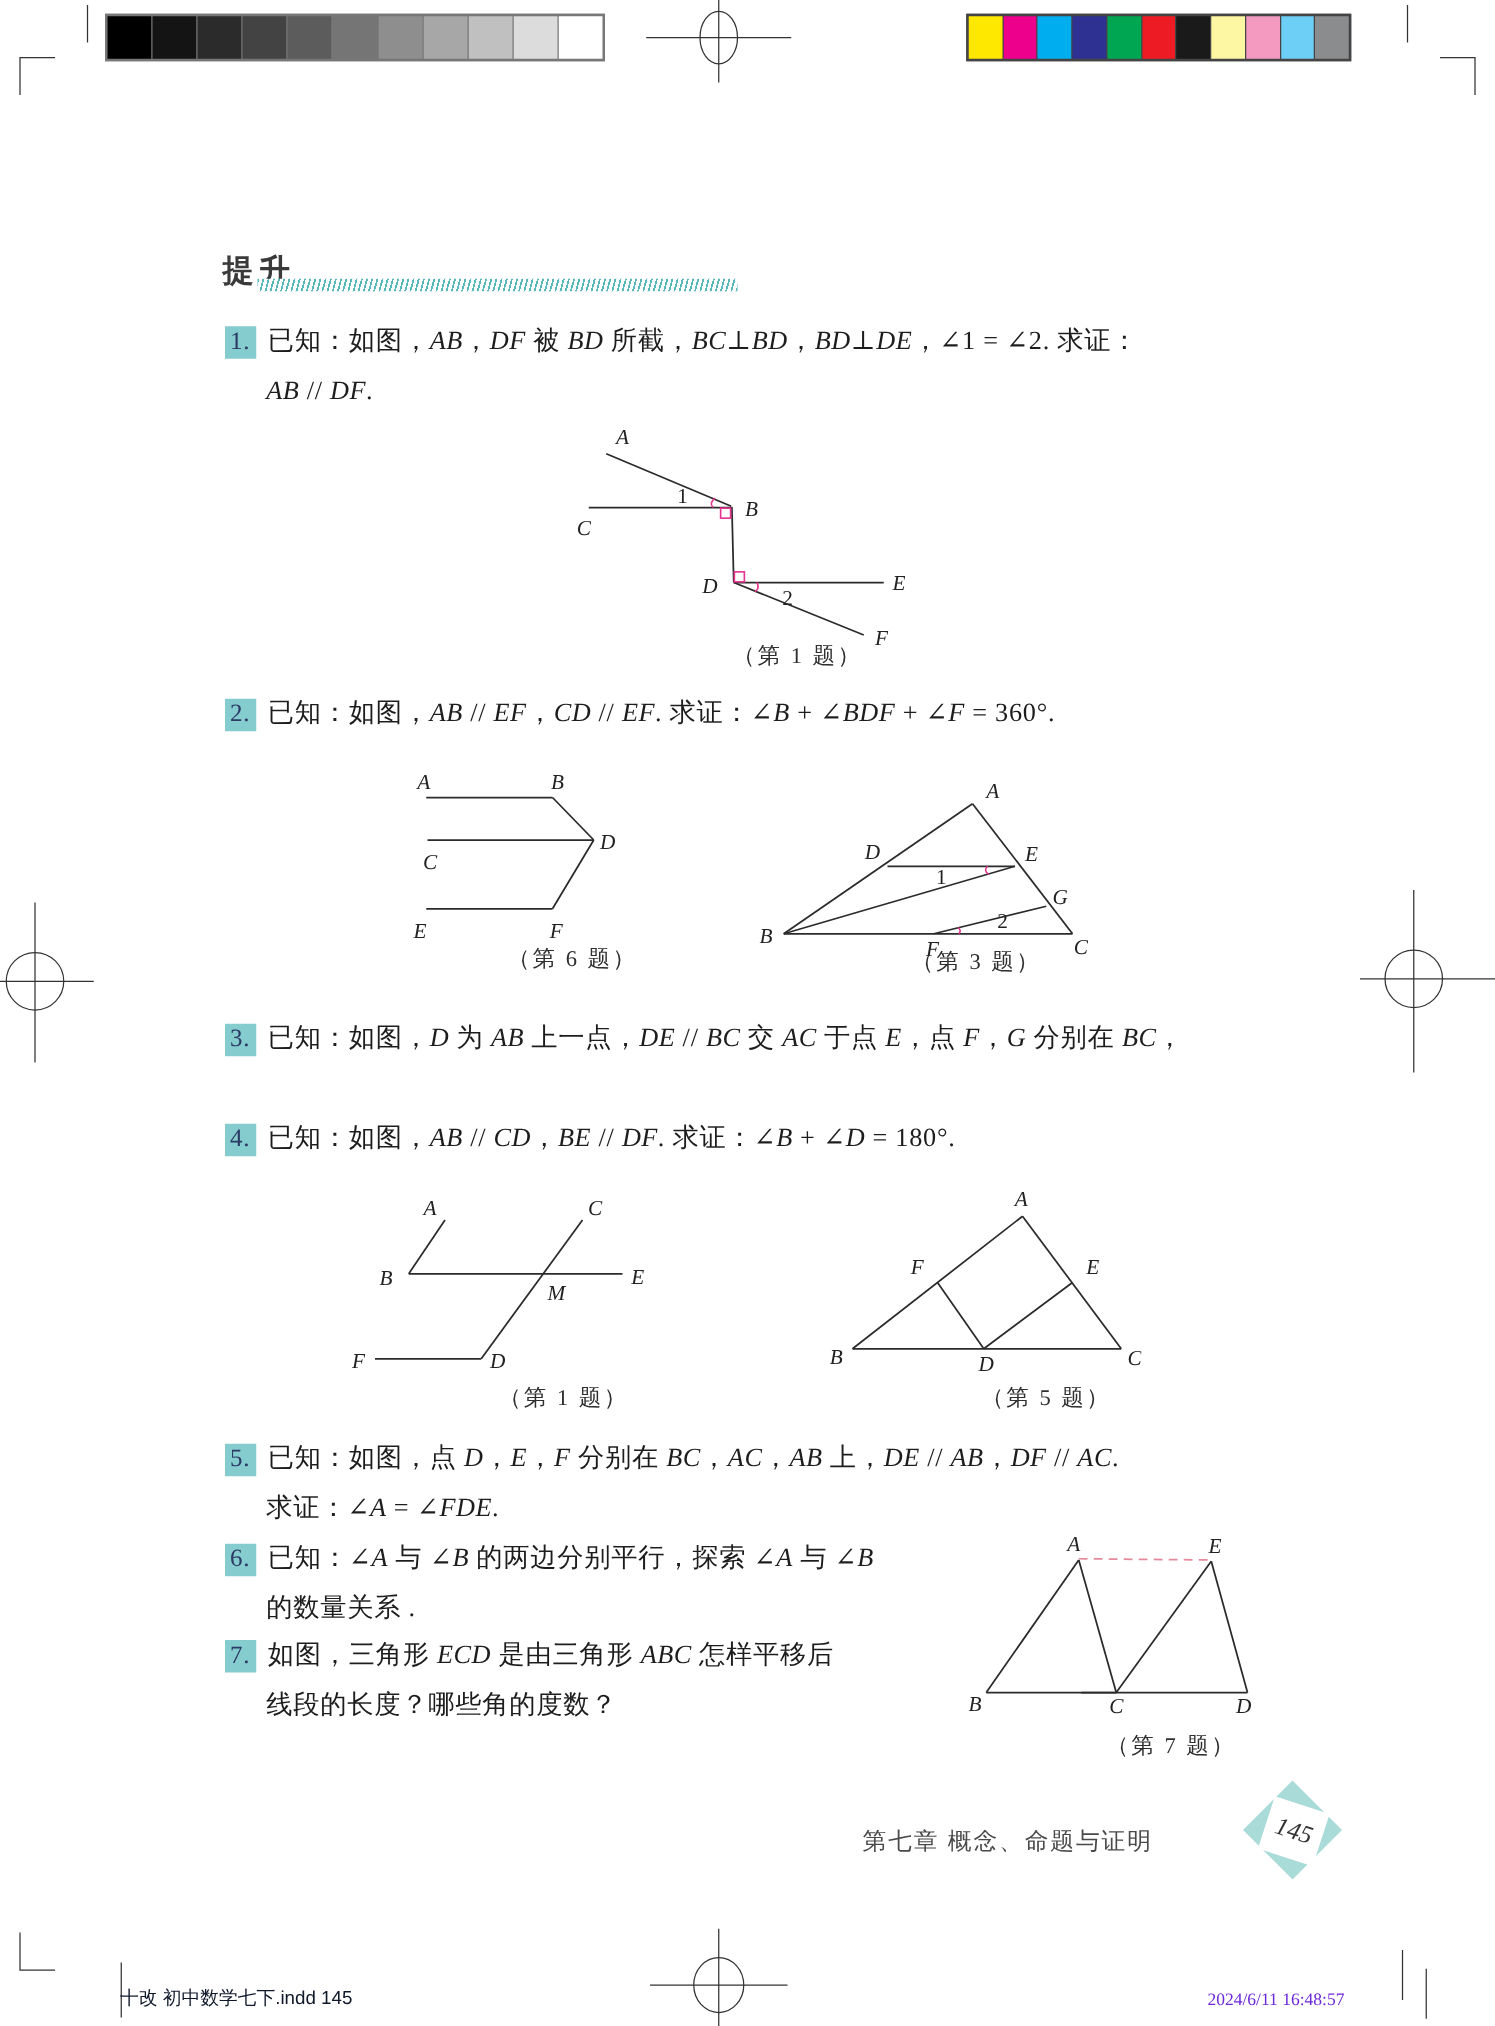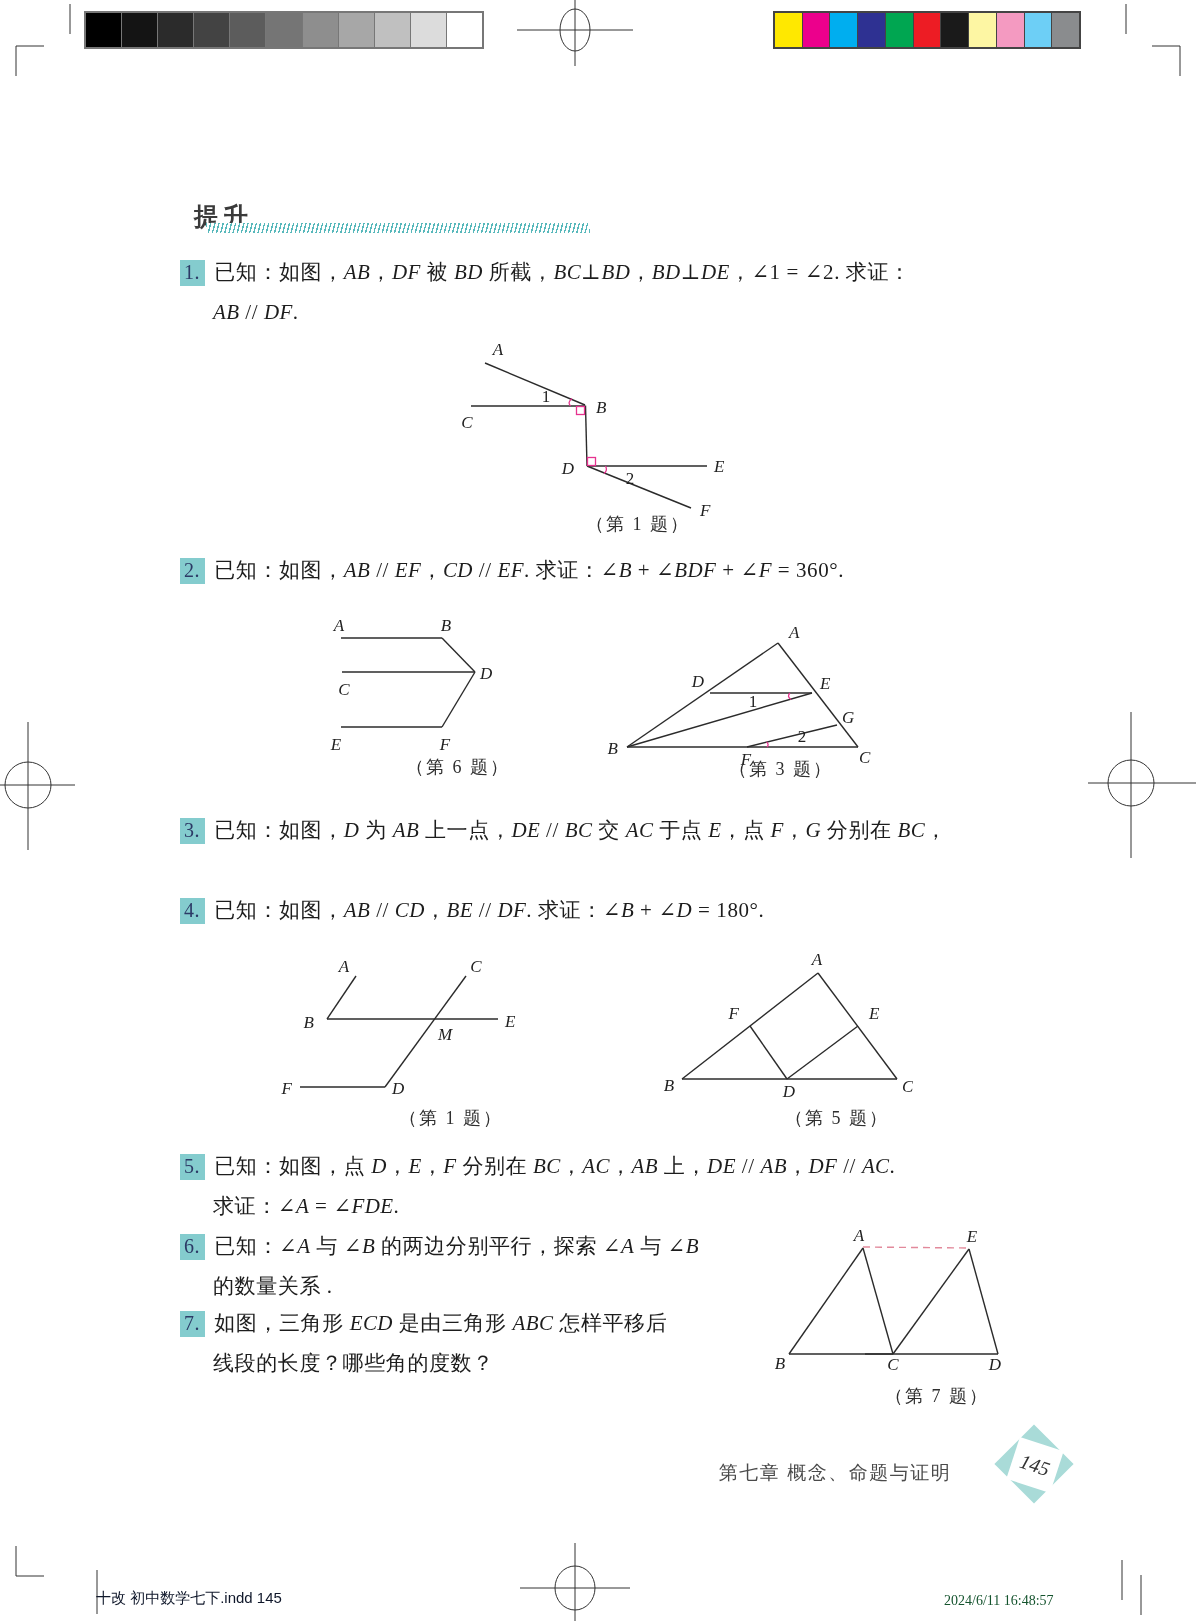--- a/index.html
+++ b/index.html
@@ -5,51 +5,51 @@
   html,body{margin:0;padding:0;background:#e9e9e9;}
   .page{position:relative;width:1196px;height:1621px;background:#ffffff;overflow:hidden;
         font-family:"Liberation Serif","DejaVu Serif",serif;color:var(--ink,#1d1d1d);}
   
   .marks-svg{position:absolute;left:0;top:0;pointer-events:none;}
   .bar{position:absolute;display:flex;border:2px solid #777;background:#777;gap:1px;}
   .bar-gray{left:84px;top:11px;width:396px;height:34px;}
   .bar-color{left:773px;top:11px;width:304px;height:34px;border-color:#444;background:#444;}
   .bar-cell{flex:1 1 0;}
   
-  .sec-title{position:absolute;left:194px;top:200px;font-family:"Liberation Sans","DejaVu Sans",sans-serif;
+  .sec-title{position:absolute;left:178px;top:200px;font-family:"Liberation Sans","DejaVu Sans",sans-serif;
              font-weight:bold;font-size:25px;letter-spacing:4px;color:#3a3a3a;}
   .sec-stripe{position:absolute;left:206px;top:223px;width:384px;height:10px;
               background:repeating-linear-gradient(105deg,var(--stripe-teal,#57b8bb) 0 1.4px,#ffffff 1.4px 4px);}
   
   .problem{position:absolute;left:180px;}
   .pline{height:40px;line-height:40px;font-size:21px;white-space:nowrap;letter-spacing:0.6px;}
   .pline .ptext{vertical-align:baseline;}
   .pline.cont{padding-left:33px;}
   .badge{display:inline-block;background:var(--badge-teal,#84ccce);color:#2c3a66;
          font-size:20px;padding:0 5px 2px 4px;margin-right:9px;line-height:24px;}
   .it{font-style:italic;letter-spacing:0.4px;}
   
   .fig{position:absolute;}
   .fig line, .fig path.dark{stroke:var(--figure-line,#2b2b2b);stroke-width:1.4;fill:none;}
   .fig .pink{stroke:var(--mark-pink,#e6338f);stroke-width:1.3;fill:none;}
   .fig text{font-family:"Liberation Serif","DejaVu Serif",serif;font-size:17px;fill:#222;}
   .fig text.var{font-style:italic;}
   .caption{position:absolute;width:220px;text-align:right;font-size:18px;letter-spacing:2px;color:#2f2f2f;}
   
-  .chapter-footer{position:absolute;left:690px;top:1460px;width:290px;text-align:center;
+  .chapter-footer{position:absolute;left:690px;top:1460px;width:290px;text-align:left;
                   font-size:19px;color:#4a4a4a;letter-spacing:1.5px;font-family:"Liberation Sans","DejaVu Sans",sans-serif;}
   .pagenum-wrap{position:absolute;left:993px;top:1428px;width:84px;height:76px;}
   .diamond-outer{position:absolute;left:13px;top:8px;width:56px;height:56px;
                  background:var(--diamond-teal,#a9dbd8);transform:rotate(45deg);}
   .diamond-inner{position:absolute;left:19px;top:15px;width:46px;height:44px;background:#ffffff;
                  transform:rotate(18deg);display:flex;align-items:center;justify-content:center;
                  font-style:italic;font-size:20px;color:#333;}
   .imprint-left{position:absolute;left:96px;top:1589px;font-size:15px;color:#0f172a;
                 font-family:"Liberation Sans","DejaVu Sans",sans-serif;}
-  .imprint-right{position:absolute;left:944px;top:1593px;font-size:14px;color:#14532d;
+  .imprint-right{position:absolute;left:966px;top:1593px;font-size:14px;color:#6d28d9;
                  font-family:"Liberation Serif","DejaVu Serif",serif;}
 </style>
 </head>
 <body>
 
 <div class="page">
 
   <svg class="marks-svg" width="1196" height="1621">
     <g stroke="#333" stroke-width="1" fill="none">
 

